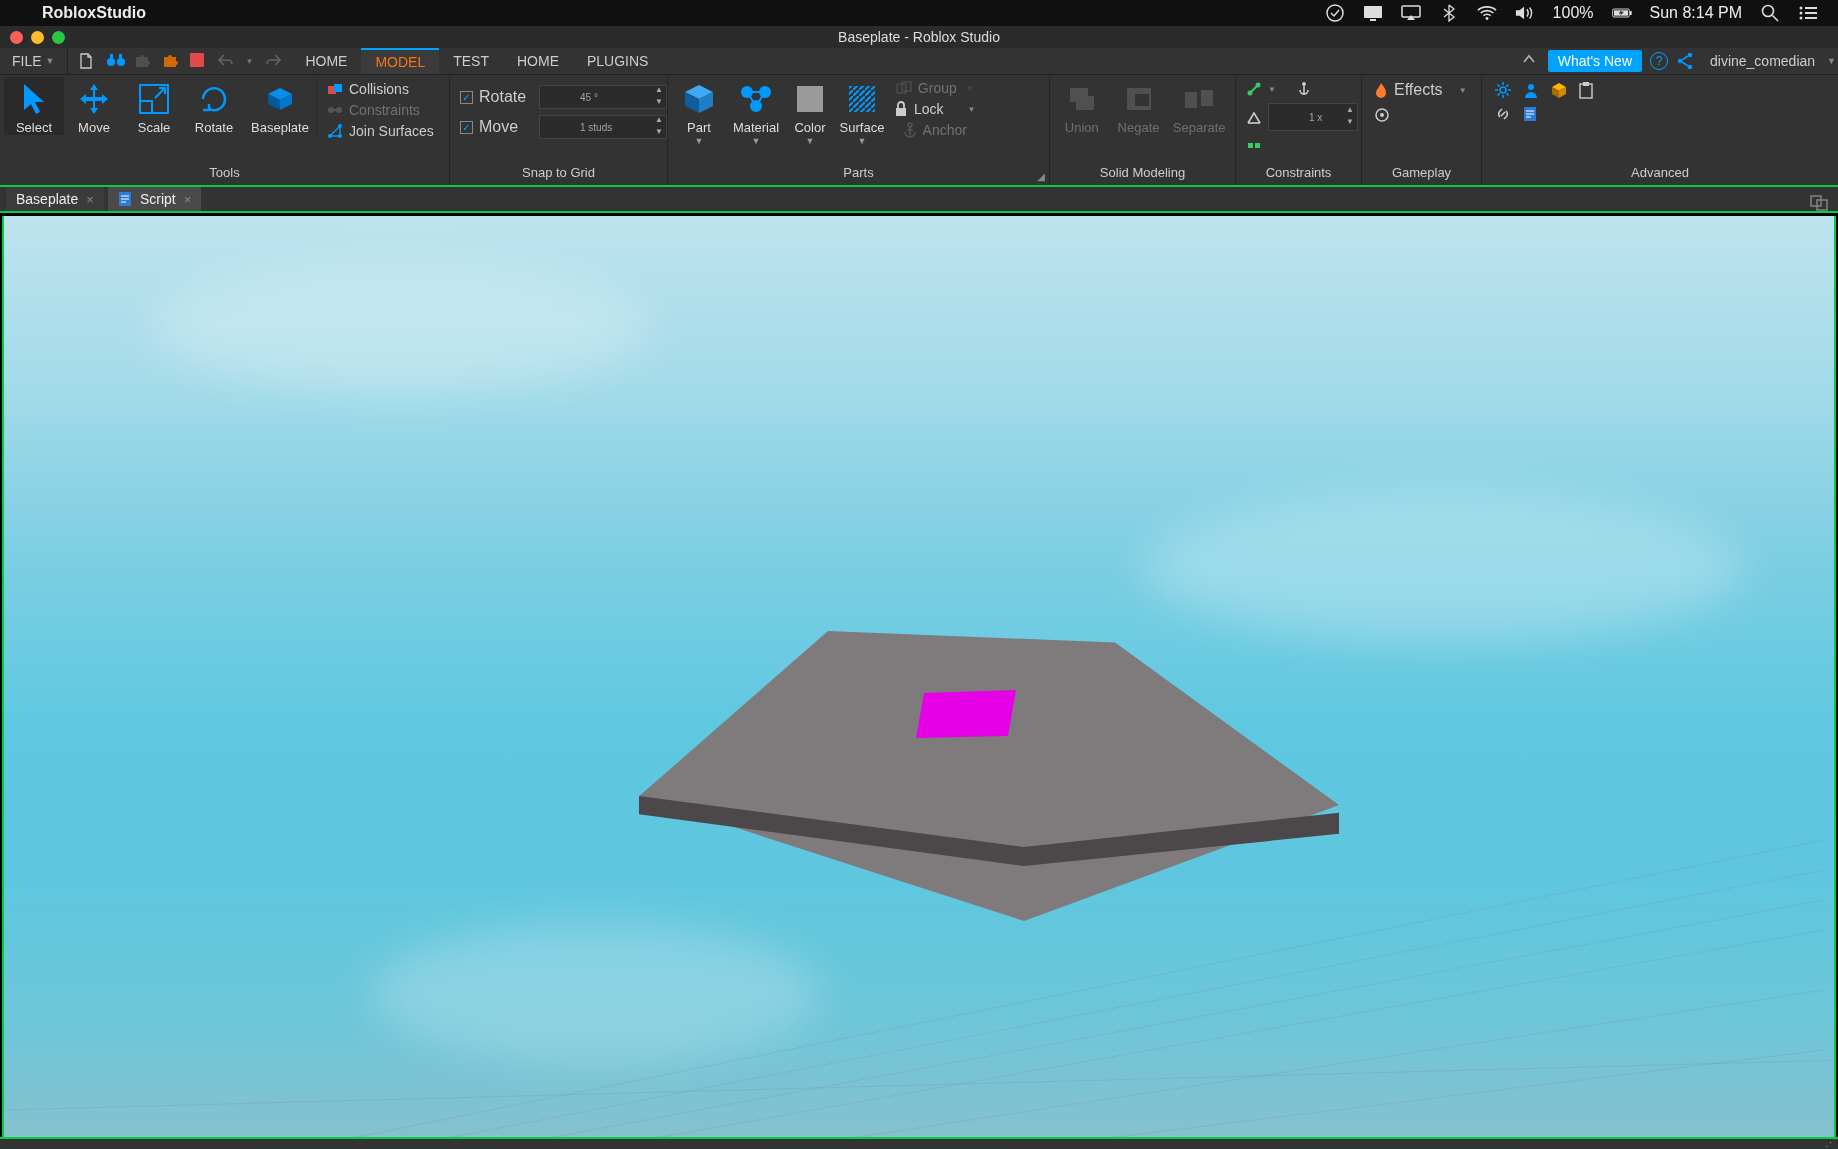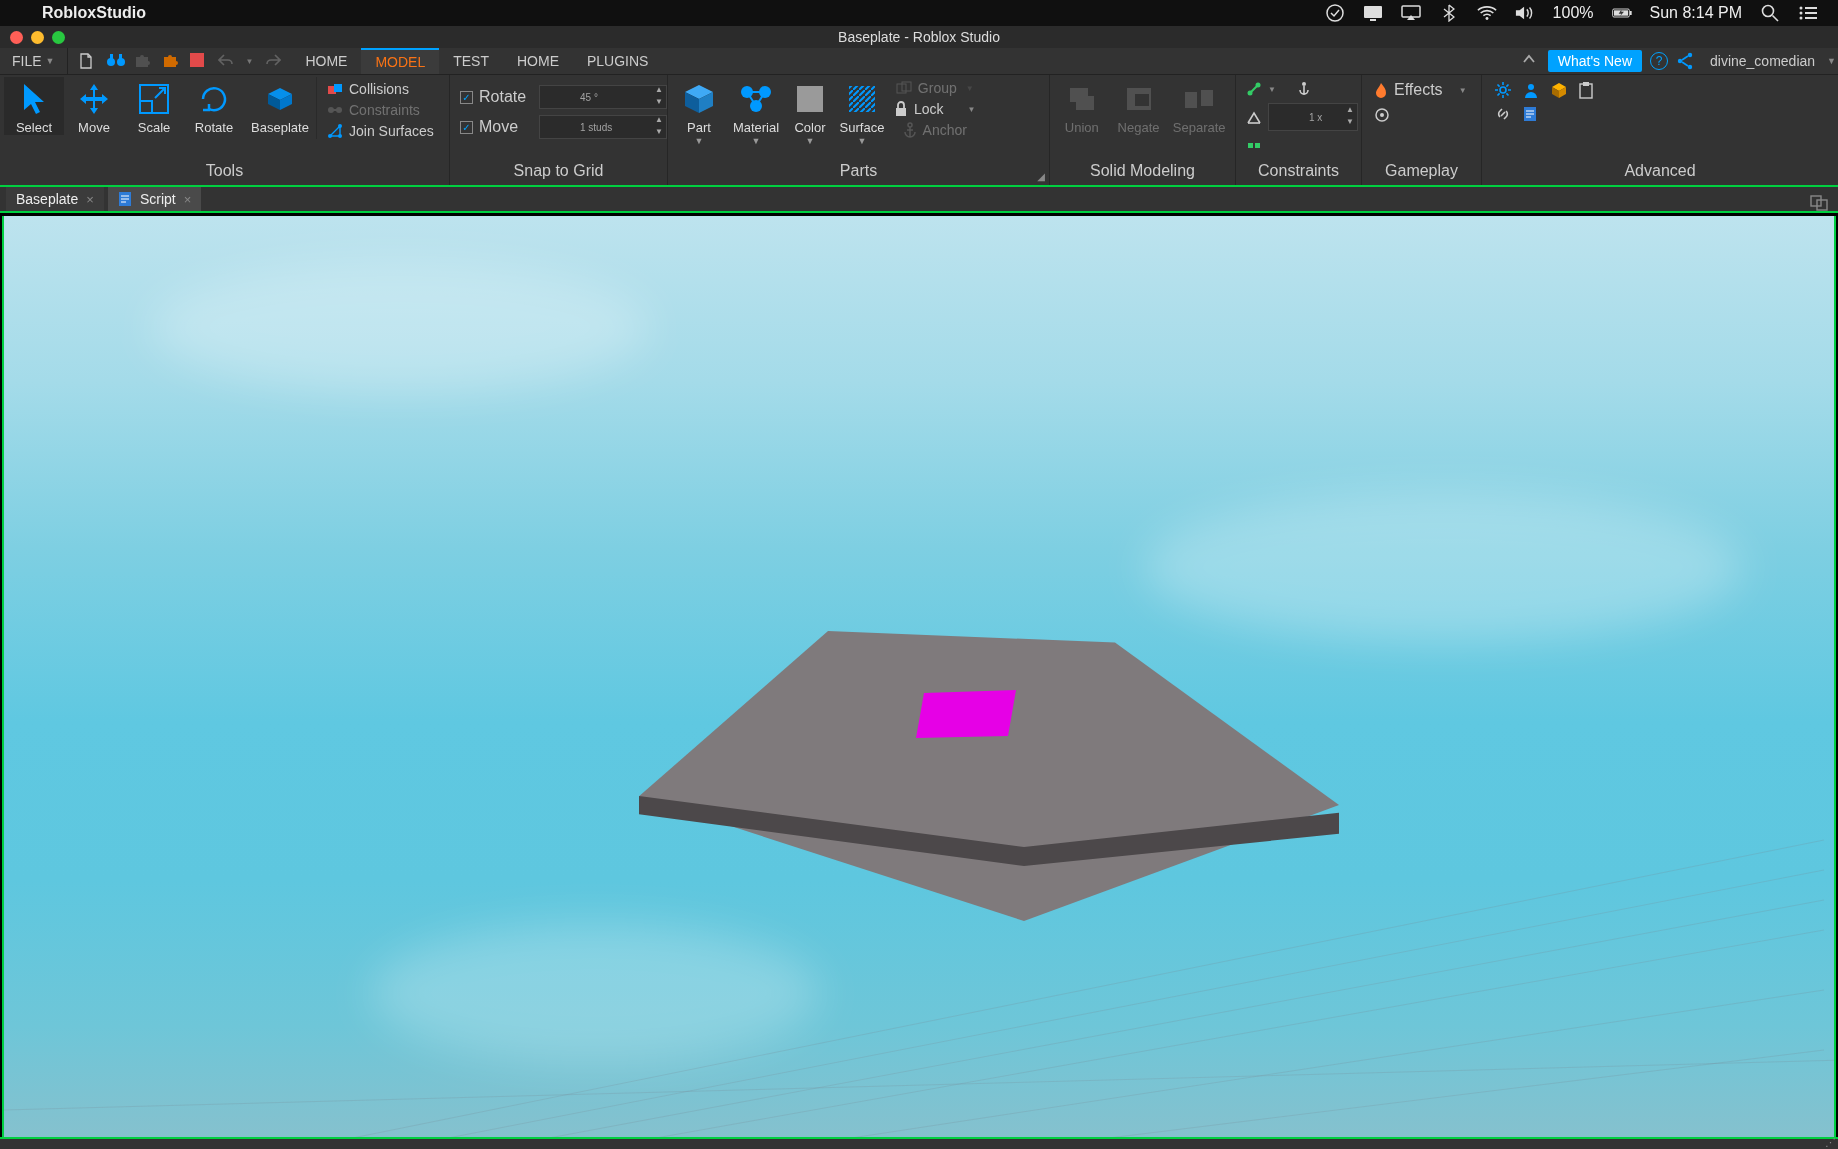--- a/index.html
+++ b/index.html
@@ -30,21 +30,21 @@
   .quickrow .rightcluster { margin-left: auto; display: flex; align-items: center; gap: 8px; padding-right: 2px; }
   .collapse { width: 18px; height: 18px; color: #aaa; }
   .whatsnew { background: #00a2ff; color: #fff; padding: 3px 10px; border-radius: 2px; font-size: 14px; }
   .helpico, .shareico { width: 18px; height: 18px; display:inline-flex; align-items:center; justify-content:center; }
   .helpico { border:1.5px solid #00a2ff; border-radius:50%; color:#00a2ff; font-size:12px; }
 
   
   .ribbon { height: 113px; background: #333333; border-top: 1px solid #222; border-bottom: 2px solid #00d040; display: flex; }
   .group { border-right: 1px solid #262626; display: flex; flex-direction: column; padding: 2px 4px 0 4px; }
   .group .body { flex: 1; display: flex; align-items: flex-start; }
-  .group .gtitle { text-align: center; font-size: 16px; color: #ccc; padding: 3px 0 5px 0; }
+  .group .gtitle { text-align: center; font-size: 13px; color: #ccc; padding: 3px 0 5px 0; }
   .bigbtn { display: flex; flex-direction: column; align-items: center; width: 60px; padding-top: 4px; gap: 3px; font-size: 13px; color: #ddd; cursor: pointer; }
   .bigbtn.sel { background: #2a2a2a; }
   .bigbtn .glyph { width: 36px; height: 36px; display: flex; align-items: center; justify-content: center; }
   .bigbtn.dim { opacity: .35; }
   .bigbtn .dd { font-size: 9px; color:#999; margin-top:-2px; }
   .smallcol { display:flex; flex-direction:column; gap:5px; padding:4px 6px 0 4px; font-size:14px; color:#ccc; }
   .smallrow { display:flex; align-items:center; gap:6px; white-space:nowrap; }
   .smallrow.dim { opacity:.4; }
   .cb { width:13px; height:13px; border:1px solid #888; display:inline-flex; align-items:center; justify-content:center; font-size:10px; color:#00a2ff; }
   .numbox { display:flex; align-items:center; background:#2b2b2b; border:1px solid #444; height:24px; }

